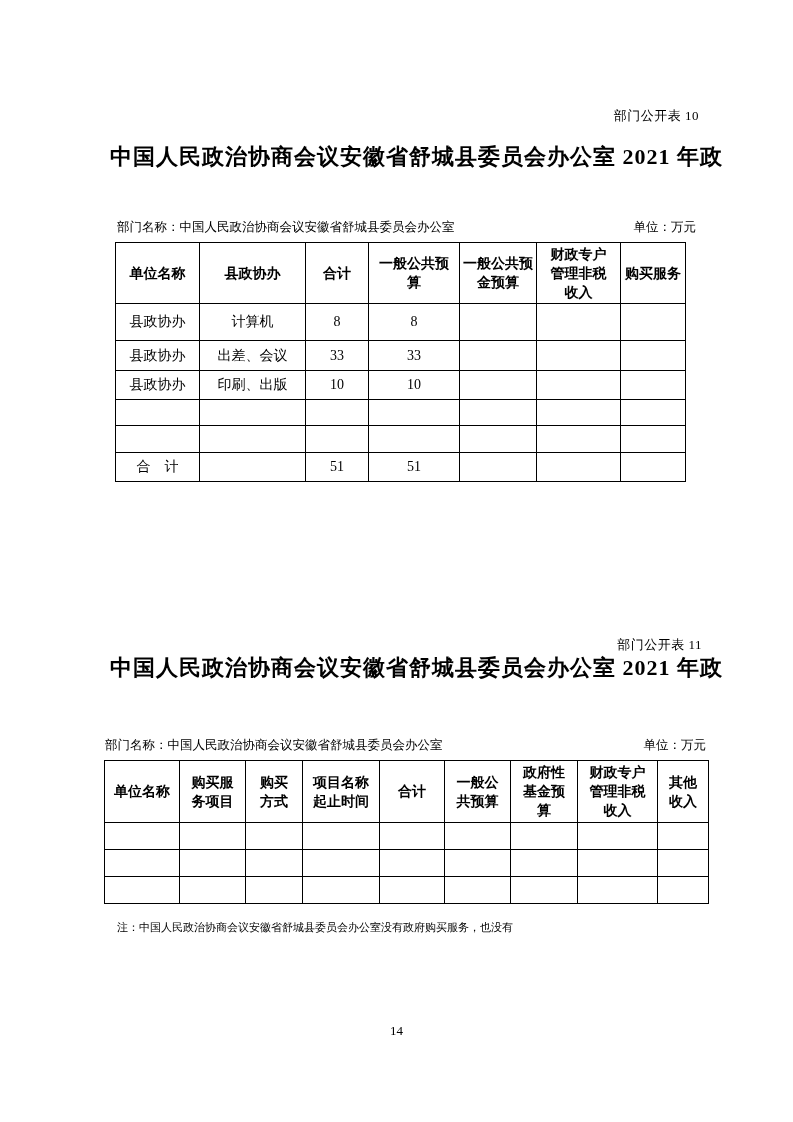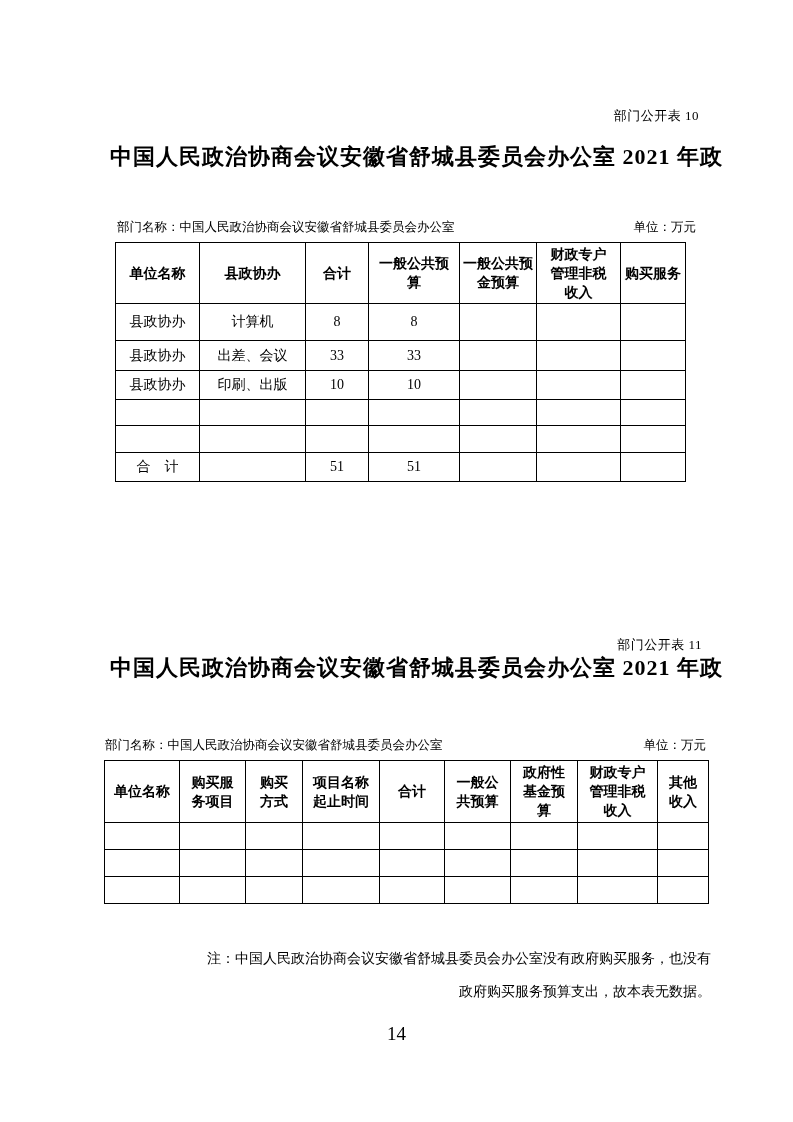--- a/index.html
+++ b/index.html
@@ -44,26 +44,26 @@
   #table1 tbody tr:nth-child(1) { height:37px; }
   #table1 tbody tr:nth-child(2) { height:30px; }
   #table1 tbody tr:nth-child(3) { height:29px; }
   #table1 tbody tr:nth-child(4) { height:26px; }
   #table1 tbody tr:nth-child(5) { height:27px; }
   #table1 tbody tr:nth-child(6) { height:29px; }
   #table2 { top:760px; left:104px; width:604px; }
   #table2 thead tr { height:62px; }
   #table2 tbody tr { height:27px; }
   .note {
-    position:absolute; top:942px; left:117px; width:594px;
-    font-size:14px; line-height:33px;text-align:right;
+    position:absolute; top:911px; left:117px; width:594px;
+    font-size:11px; line-height:33px;
   }
   .page-number {
     position:absolute; top:1023px; left:0; right:0; text-align:center;
-    font-size:19px;
+    font-size:13px;
   }
 </style>
 </head>
 <body>
 
 <div class="page">
 
   <section>
     <div class="table-label" id="label1">部门公开表 10</div>
     <div class="doc-title" id="title1">
@@ -231,18 +231,17 @@
             <td></td>
             <td></td>
             <td></td>
             <td></td>
             <td></td>
           </tr>
         </tbody>
     </table>
     <div class="note">
       <div>注：中国人民政治协商会议安徽省舒城县委员会办公室没有政府购买服务，也没有</div>
-      <div>政府购买服务预算支出，故本表无数据。</div>
     </div>
   </section>
 
   <div class="page-number">14</div>
 </div>
 
 </body></html>

